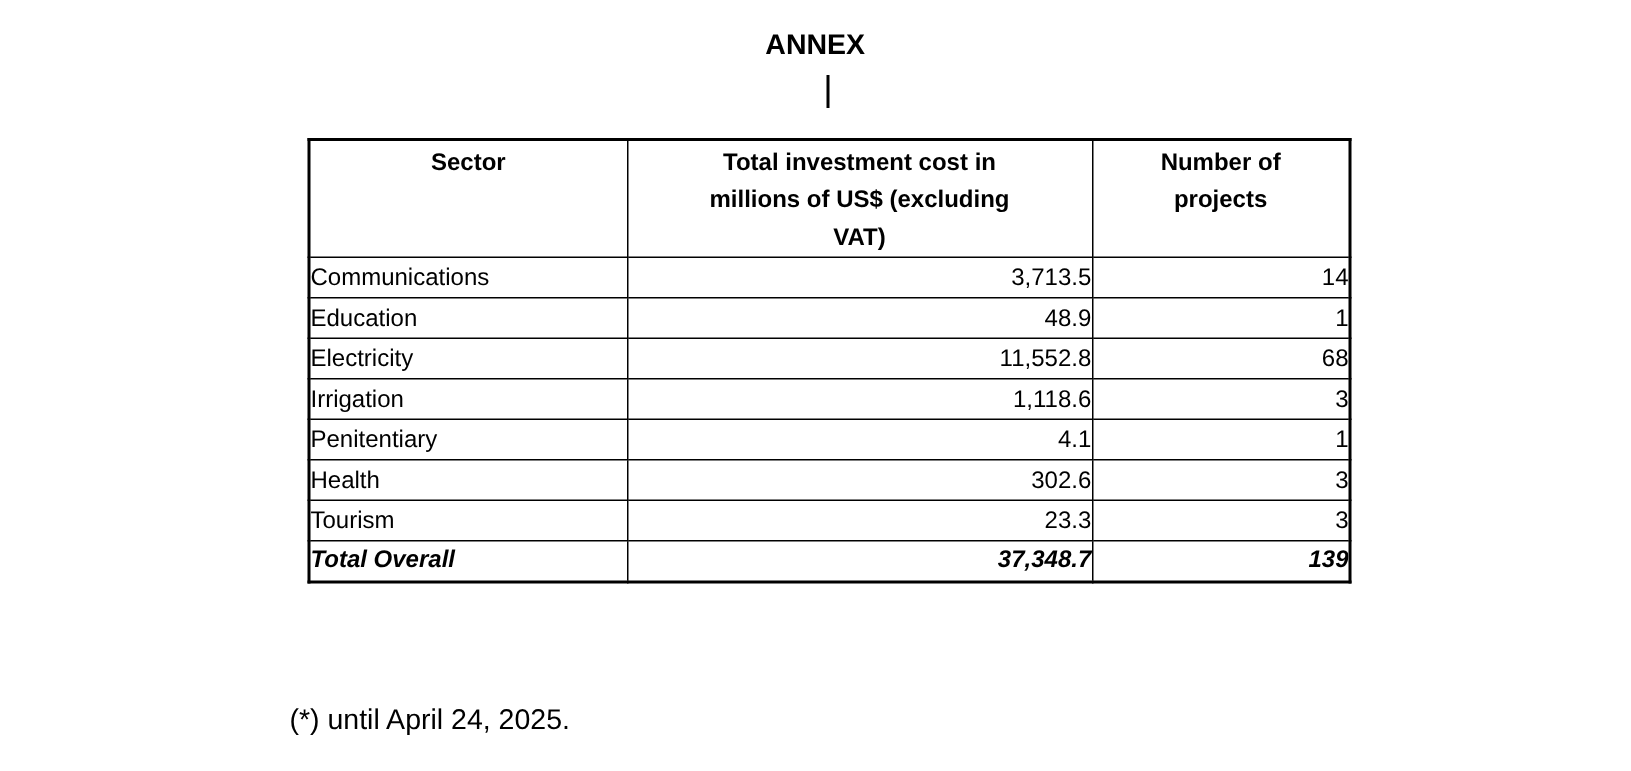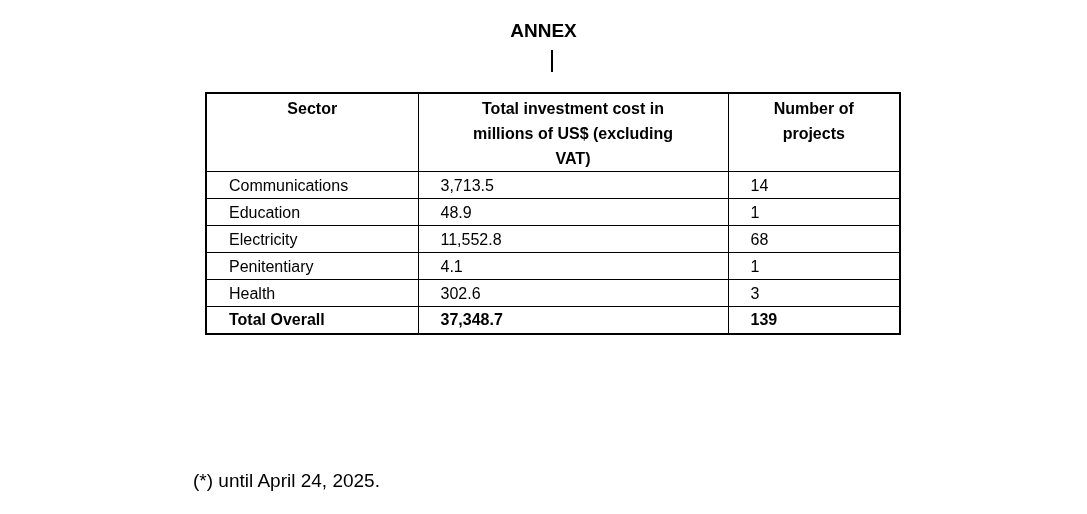--- a/index.html
+++ b/index.html
@@ -46,27 +46,27 @@
     font-weight: bold;
     text-align: center;
     vertical-align: top;
     height: 78px;
     padding: 2px 4px 0 4px;
     line-height: 25px;
     white-space: pre-line;
   }
   .ppp-table td {
     height: 27px;
-    padding: 0 22px;
+    padding: 0 0;
     line-height: 25px;
     vertical-align: middle;
   }
   .ppp-table td.sector { text-align: left; }
-  .ppp-table td.num { text-align: left; }
-  .ppp-table tr.total-row td { font-weight: bold; }
+  .ppp-table td.num { text-align: right; }
+  .ppp-table tr.total-row td { font-weight: bold; font-style: italic; }
   .footnote {
     position: absolute; top: 470px; left: 193px;
     font-size: 19px;
   }
 </style>
 </head>
 <body>
 
 <div>
 
@@ -102,27 +102,37 @@
           <td class="sector">Education</td>
           <td class="num">48.9</td>
           <td class="num">1</td>
         </tr>
         <tr>
           <td class="sector">Electricity</td>
           <td class="num">11,552.8</td>
           <td class="num">68</td>
         </tr>
         <tr>
+          <td class="sector">Irrigation</td>
+          <td class="num">1,118.6</td>
+          <td class="num">3</td>
+        </tr>
+        <tr>
           <td class="sector">Penitentiary</td>
           <td class="num">4.1</td>
           <td class="num">1</td>
         </tr>
         <tr>
           <td class="sector">Health</td>
           <td class="num">302.6</td>
+          <td class="num">3</td>
+        </tr>
+        <tr>
+          <td class="sector">Tourism</td>
+          <td class="num">23.3</td>
           <td class="num">3</td>
         </tr>
       </tbody>
     <tbody>
       <tr class="total-row">
         <td class="sector">Total Overall</td>
         <td class="num">37,348.7</td>
         <td class="num">139</td>
       </tr>
     </tbody>

